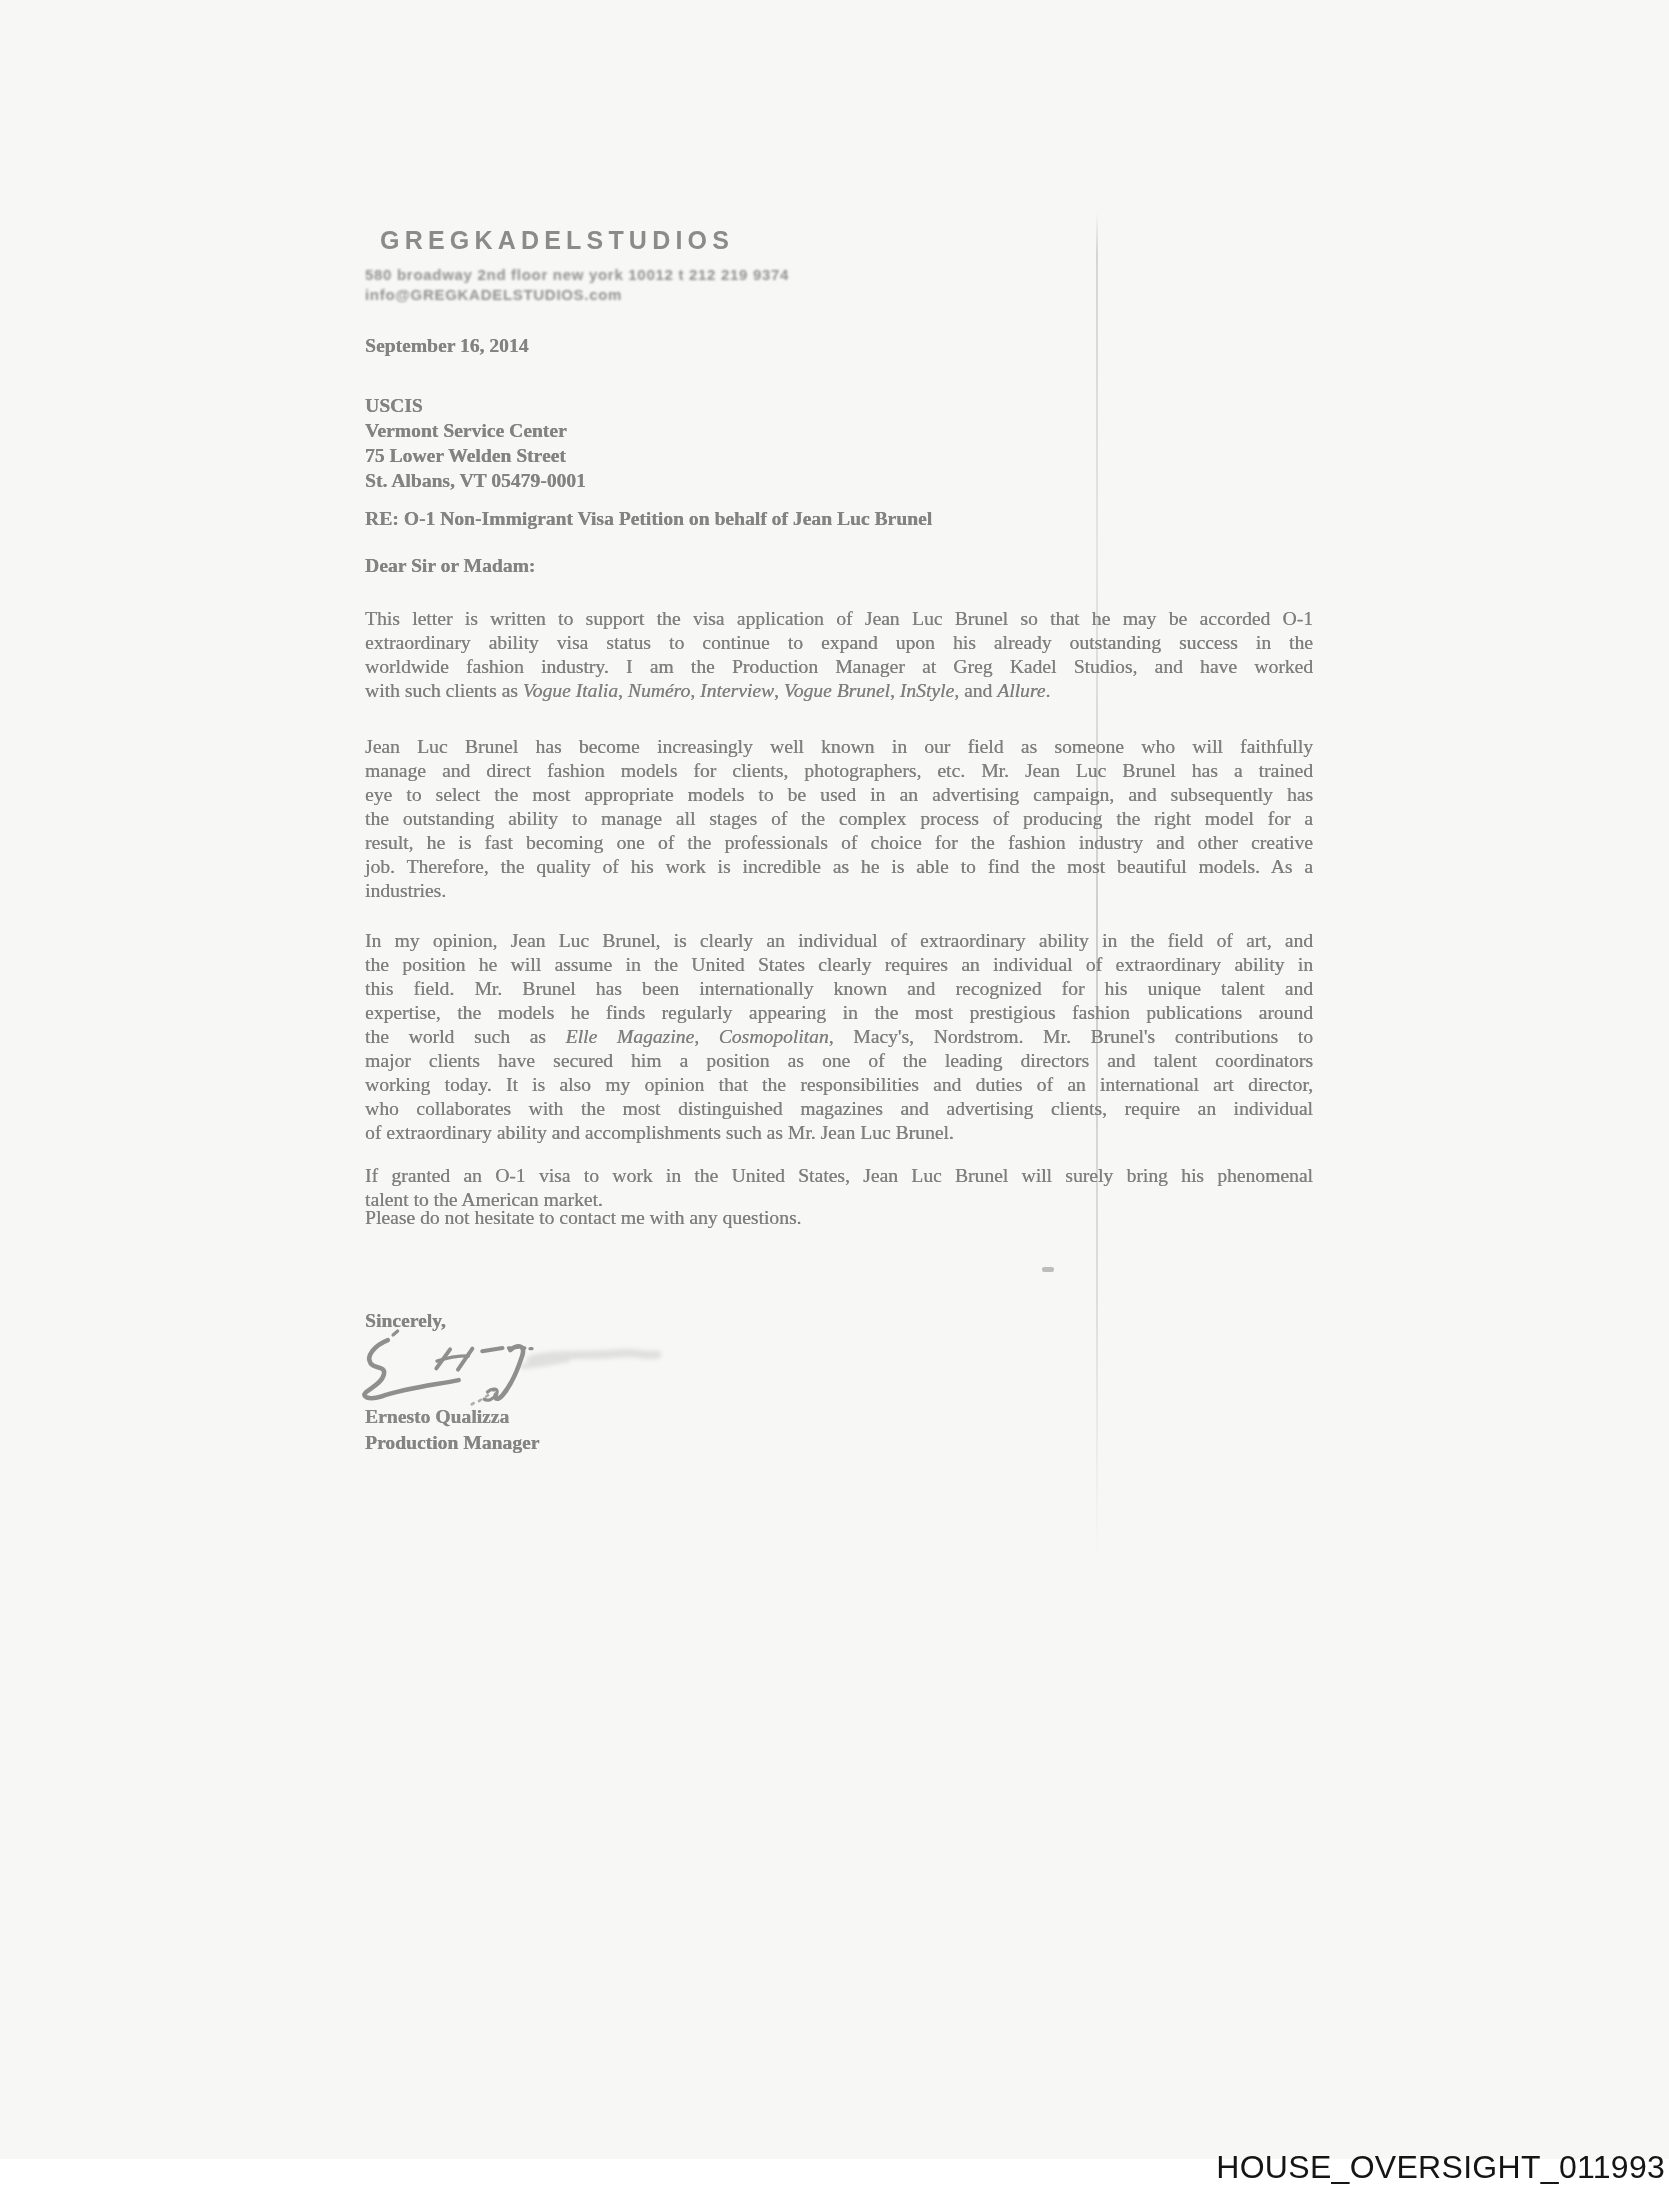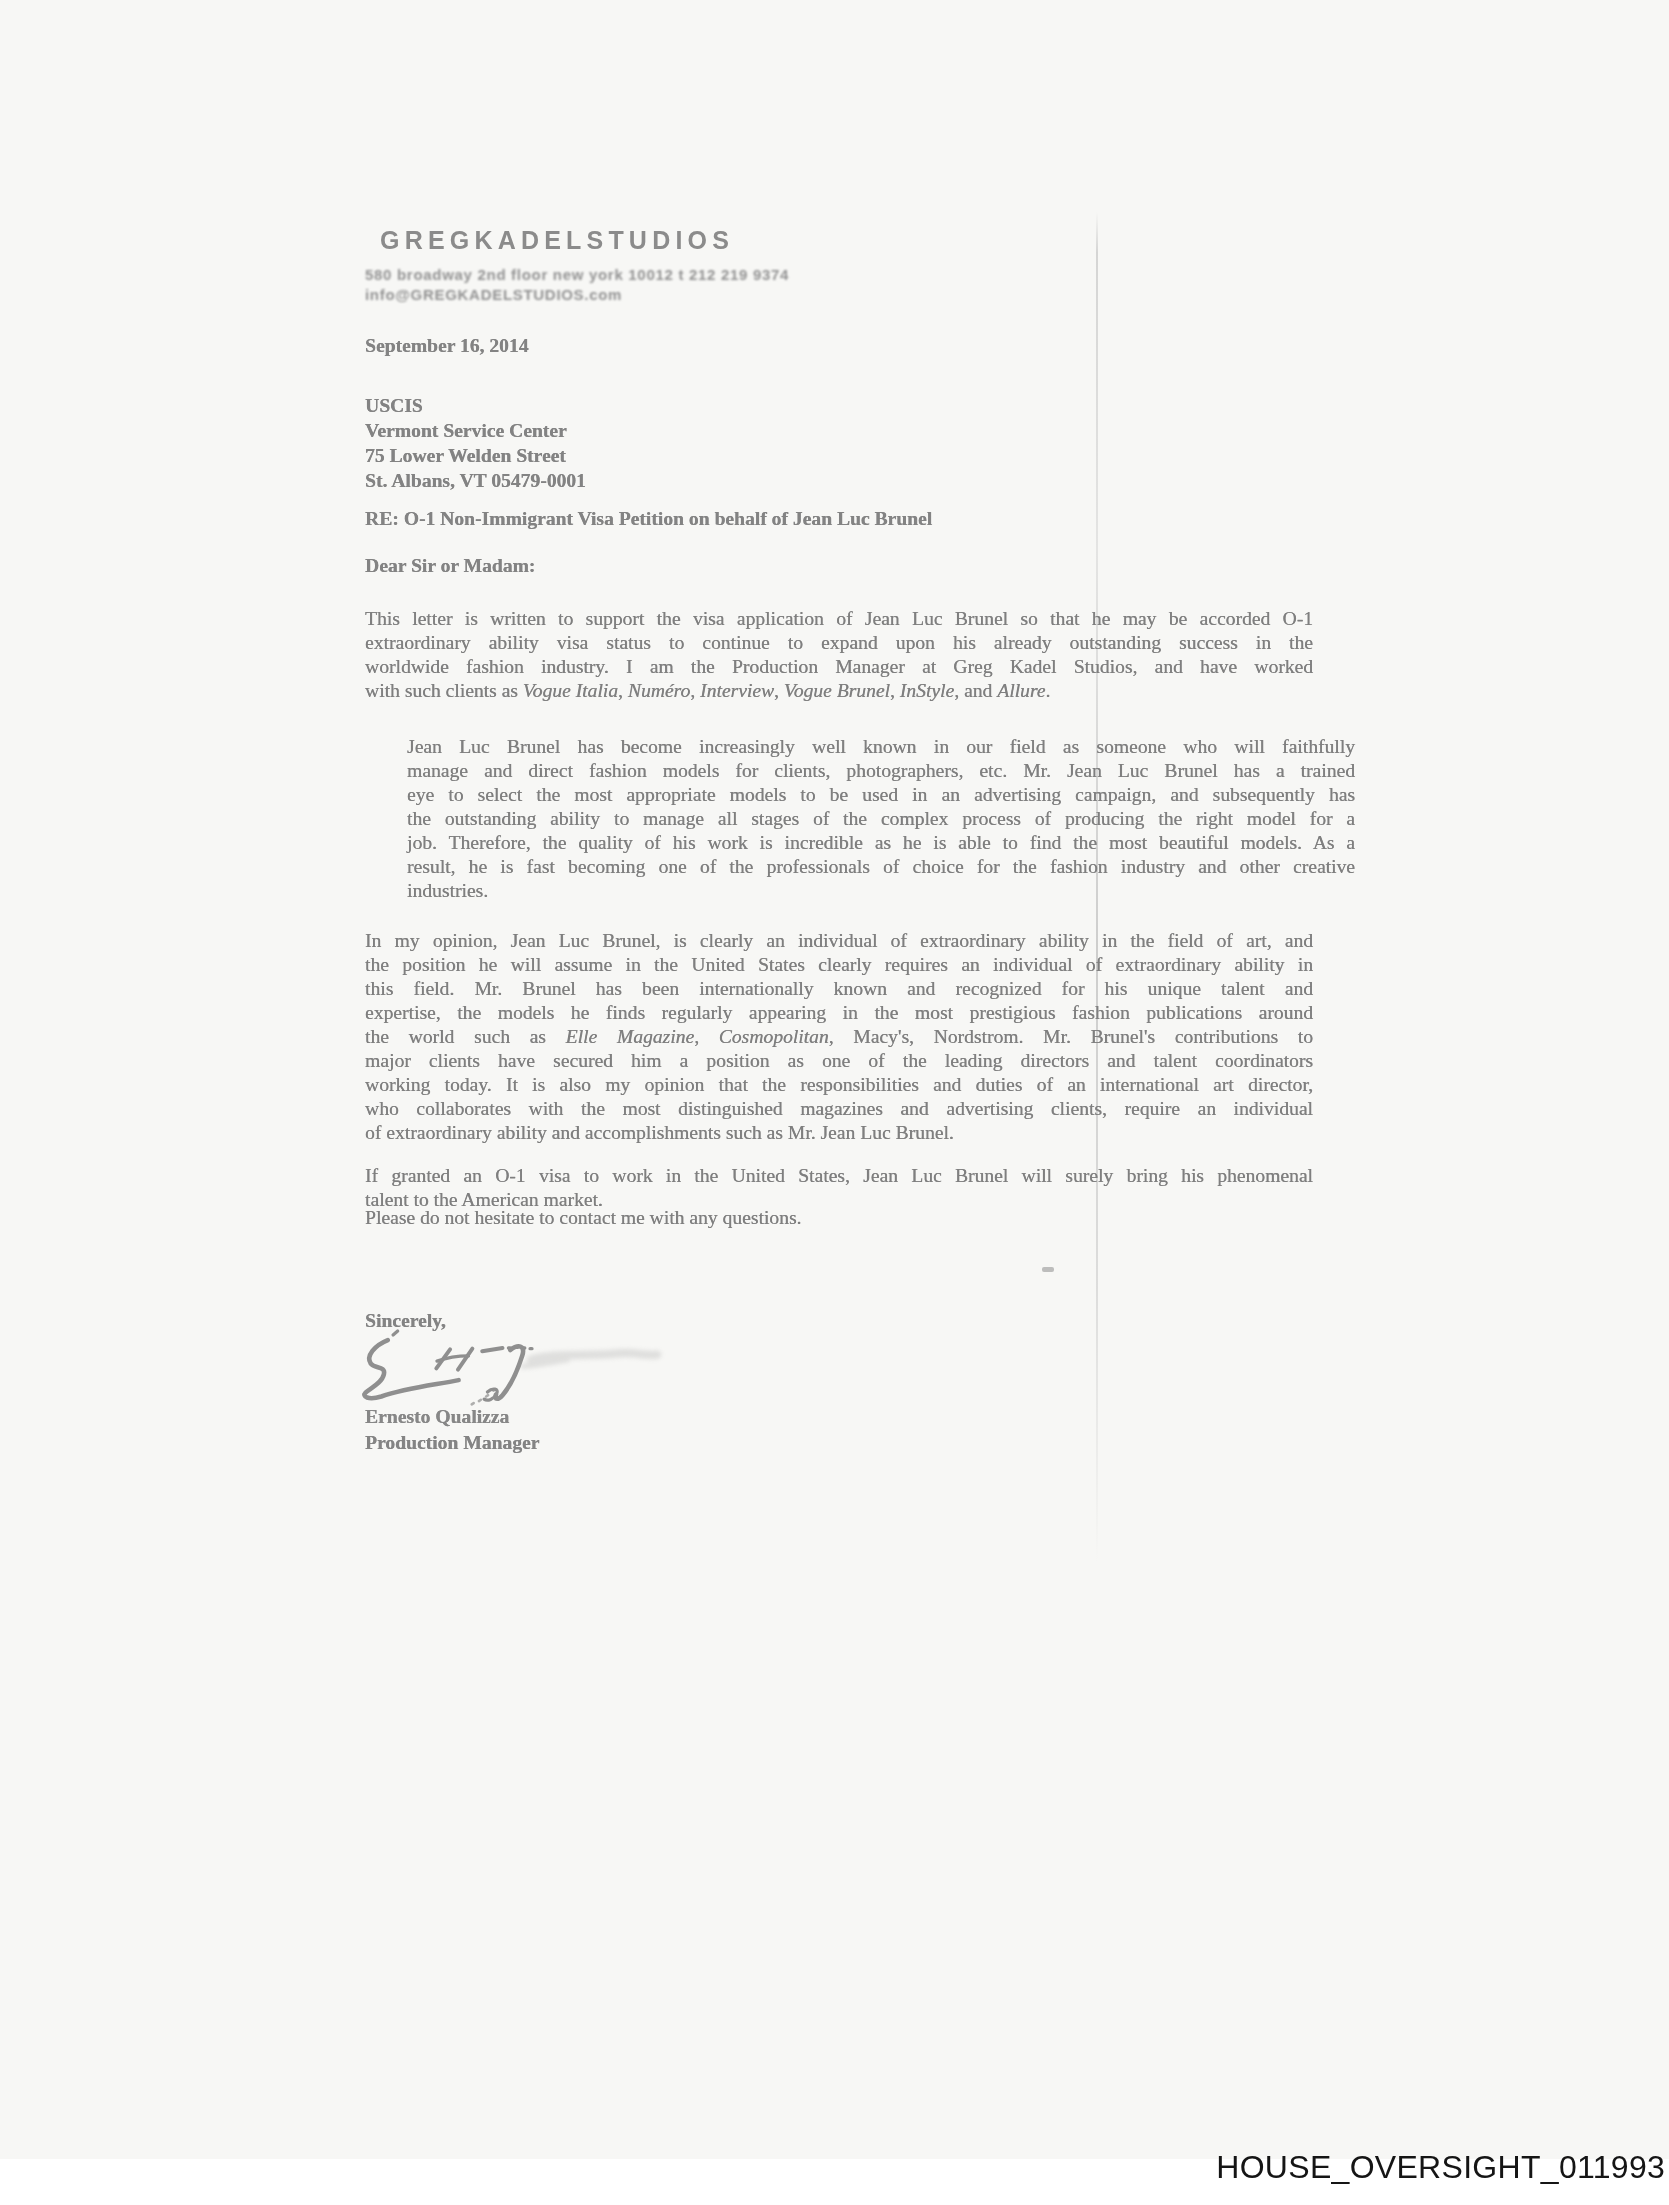--- a/index.html
+++ b/index.html
@@ -64,21 +64,21 @@
   .salutation-line { top: 555px; }
   .para {
     left: 365px; width: 948px;
     font-size: 19.6px; line-height: 24px;
     color: #7f7f7f;
     text-shadow: 0.3px 0 0.5px #8b8b8b;
     filter: blur(0.2px);
   }
   .para .j { text-align: justify; text-align-last: justify; }
   .p1 { top: 607px; }
-  .p2 { top: 735px; margin-left: 42px; }
+  .p2 { top: 735px; }
   .p3 { top: 929px; }
   .p4 { top: 1164px; }
   .p5 { top: 1206px; }
   .closing-line { top: 1310px; }
   .signature-svg { left: 359px; top: 1327px; }
   .signer-name  { top: 1406px; filter: blur(0.7px); color: #878787; }
   .signer-title { top: 1432px; filter: blur(0.5px); color: #848484; }
   .footer-id {
     position: absolute; right: 3.9px; top: 2149px;
     font-family: "Liberation Sans", sans-serif;
@@ -119,22 +119,22 @@
       <div class="j">extraordinary ability visa status to continue to expand upon his already outstanding success in the</div>
       <div class="j">worldwide fashion industry.  I am the Production Manager at Greg Kadel Studios, and have worked</div>
       <div>with such clients as <i>Vogue Italia</i>, <i>Numéro</i>, <i>Interview</i>, <i>Vogue Brunel</i>, <i>InStyle</i>, and <i>Allure</i>.</div>
     </div>
 
     <div class="abs para p2">
       <div class="j">Jean Luc Brunel has become increasingly well known in our field as someone who will faithfully</div>
       <div class="j">manage and direct fashion models for clients, photographers, etc. Mr. Jean Luc Brunel has a trained</div>
       <div class="j">eye to select the most appropriate models to be used in an advertising campaign, and subsequently has</div>
       <div class="j">the outstanding ability to manage all stages of the complex process of producing the right model for a</div>
+      <div class="j">result, he is fast becoming one of the professionals of choice for the fashion industry and other creative</div>
       <div class="j">job. Therefore, the quality of his work is incredible as he is able to find the most beautiful models. As a</div>
-      <div class="j">result, he is fast becoming one of the professionals of choice for the fashion industry and other creative</div>
       <div>industries.</div>
     </div>
 
     <div class="abs para p3">
       <div class="j">In my opinion, Jean Luc Brunel, is clearly an individual of extraordinary ability in the field of art, and</div>
       <div class="j">the position he will assume in the United States clearly requires an individual of extraordinary ability in</div>
       <div class="j">this field.  Mr. Brunel has been internationally known and recognized for his unique talent and</div>
       <div class="j">expertise, the models he finds regularly appearing in the most prestigious fashion publications around</div>
       <div class="j">the world such as <i>Elle Magazine</i>, <i>Cosmopolitan</i>, Macy's, Nordstrom. Mr. Brunel's contributions to</div>
       <div class="j">major clients have secured him a position as one of the leading directors and talent coordinators</div>

